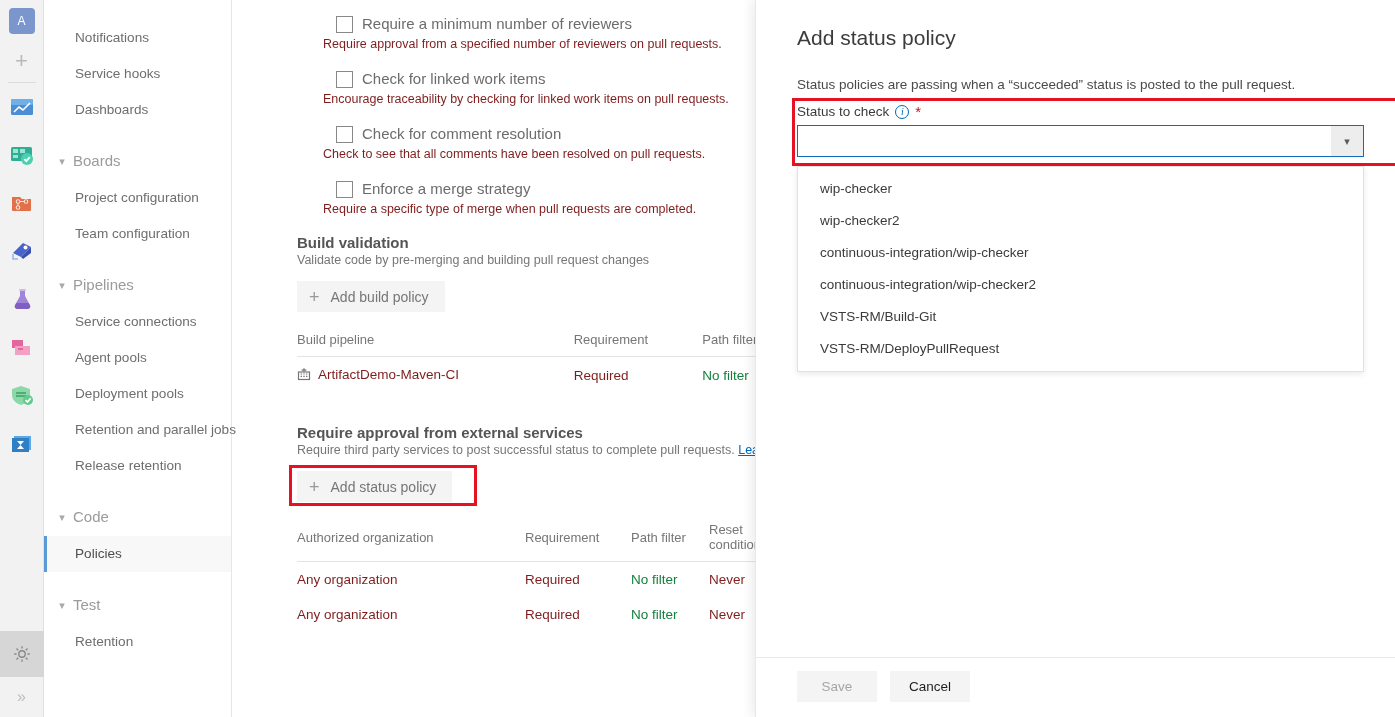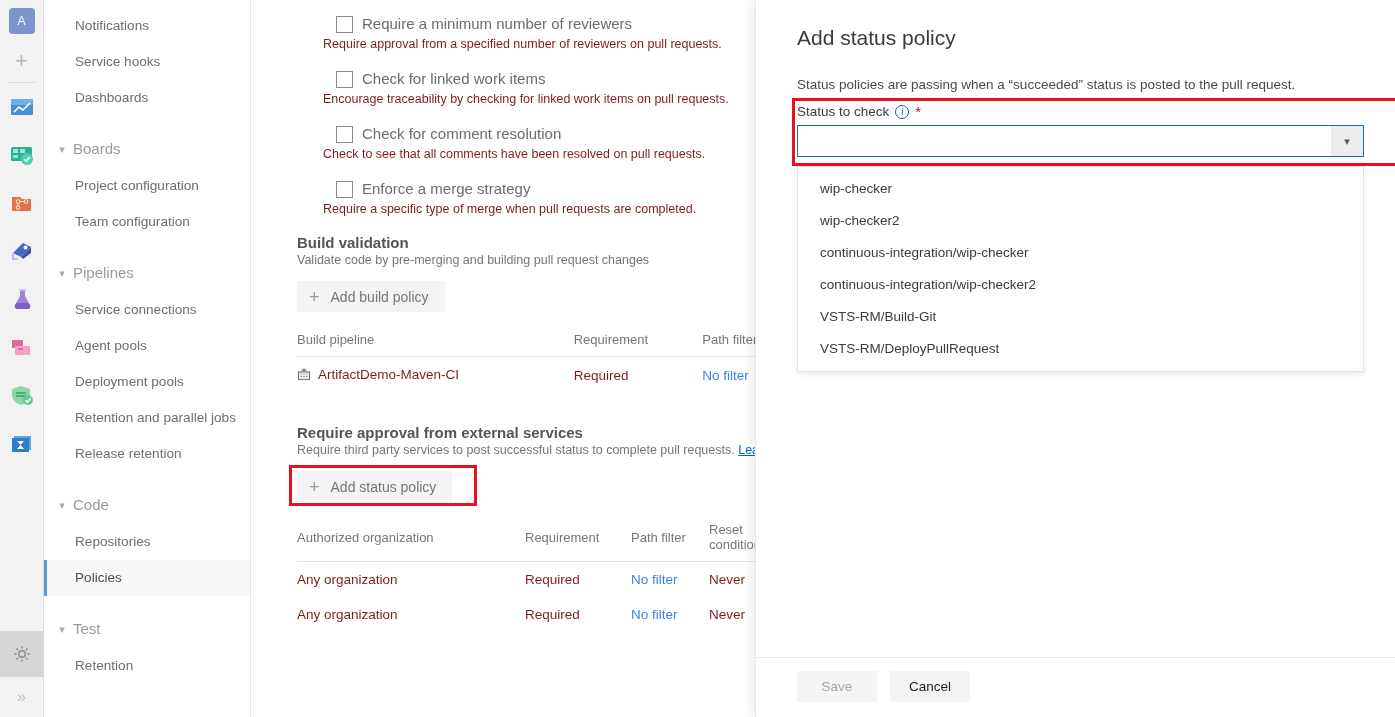--- a/index.html
+++ b/index.html
@@ -52,24 +52,24 @@
   }
   .rail-expand {
     width: 44px; height: 40px;
     display: flex; align-items: center; justify-content: center;
     color: #bdbdbd; font-size: 16px;
   }
 
   
   .nav {
     position: absolute; left: 45px; top: 0;
-    width: 206px; height: 717px;
+    width: 187px; height: 717px;
     background: #ffffff;
     border-right: 1px solid #e6e6e6;
-    padding-top: 8px;
+    padding-top: 20px;
     font-size: 13.6px;
   }
   .nav-item {
     height: 36px; line-height: 36px;
     padding-left: 30px;
     color: #6e6e6e;
     white-space: nowrap;
     position: relative;
   }
   .nav-item.selected {
@@ -141,21 +141,21 @@
     text-align: left; font-weight: normal;
     font-size: 13px; color: #767676;
     padding: 4px 0 9px 0;
     border-bottom: 1px solid #e4e4e4;
   }
   table.grid td {
     font-size: 13.5px; color: #7f1d1d;
     padding: 10px 0;
     white-space: nowrap;
   }
-  table.grid td.muted { color: #3b82f6; }
+  table.grid td.muted { color: #15803d; }
   .col-a { width: 228px; }
   .col-b { width: 106px; }
   .col-c { width: 78px; }
   .pipe-icon { display: inline-block; width: 18px; vertical-align: -2px; }
 
   
   .panel {
     position: absolute; right: 0; top: 0;
     width: 640px; height: 717px;
     background: #ffffff;
@@ -349,21 +349,20 @@
     <div class="nav-item">Service connections</div>
     <div class="nav-item">Agent pools</div>
     <div class="nav-item">Deployment pools</div>
     <div class="nav-item">Retention and parallel jobs</div>
     <div class="nav-item">Release retention</div>
 
     <div class="nav-group">
       <span class="chev">▾</span>
       <span class="gtxt">Code</span>
     </div>
-    <div class="nav-item">Repositories</div>
     <div class="nav-item selected">Policies</div>
 
     <div class="nav-group">
       <span class="chev">▾</span>
       <span class="gtxt">Test</span>
     </div>
     <div class="nav-item">Retention</div>
   </div>
 
   <div class="main">

